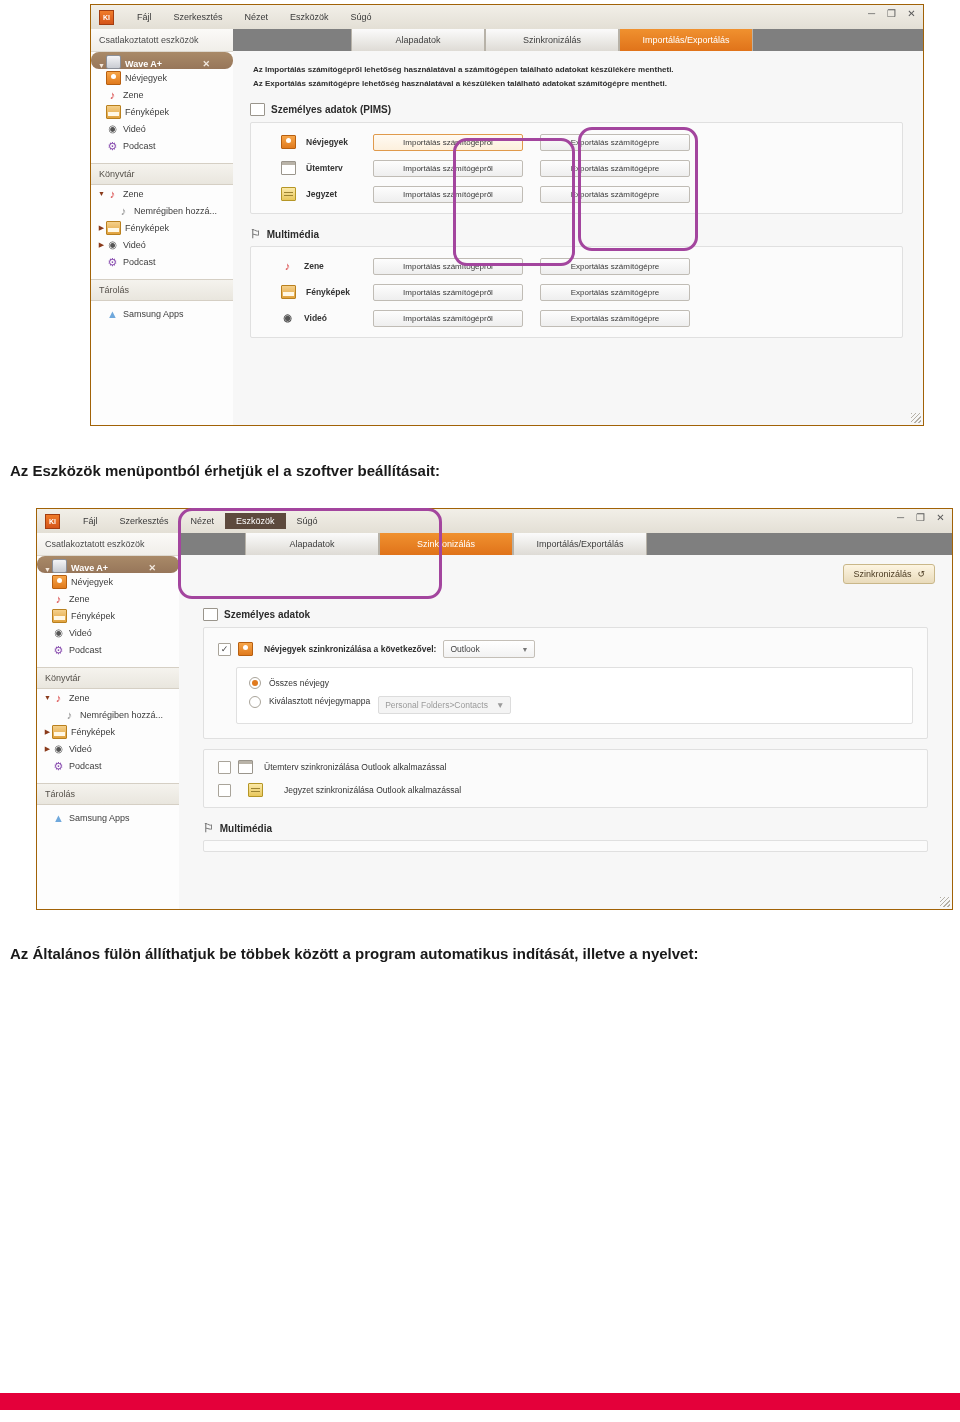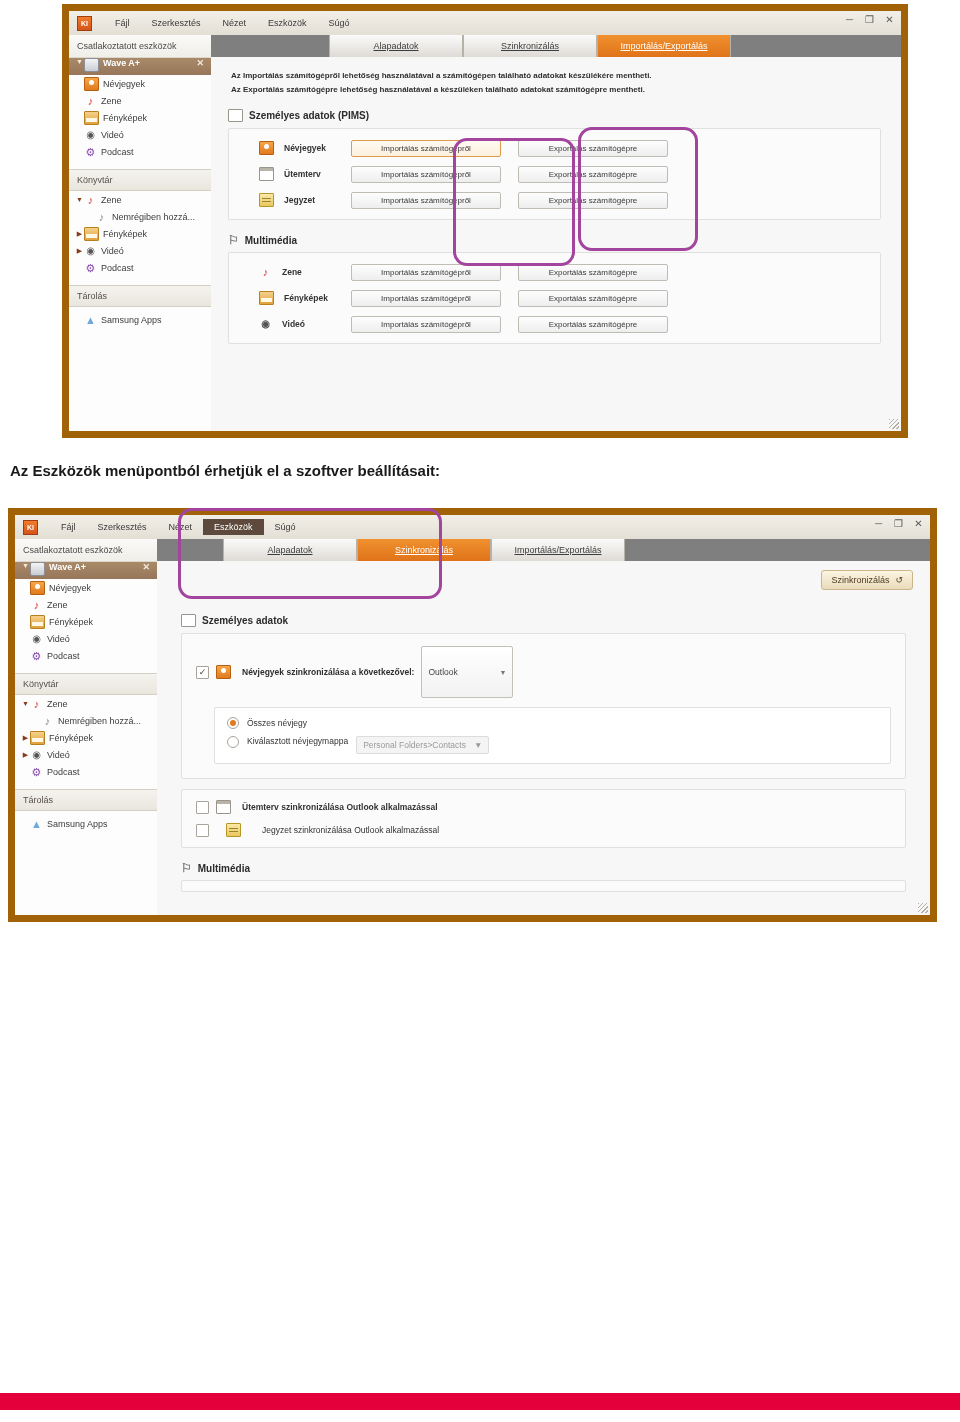--- a/index.html
+++ b/index.html
@@ -4,39 +4,39 @@
 <style>
   html,body{margin:0;padding:0;}
   body{
     width:960px;height:1422px;background:#ffffff;
     font-family:"Liberation Sans", sans-serif;
     position:relative;overflow:hidden;
   }
   .page{position:relative;width:960px;height:1422px;}
 
   
-  .win{position:absolute;background:#15803d;border:7px solid #a16207;box-shadow:0 0 0 1px #fff inset;}
+  .win{position:absolute;background:#15803d;border:1px solid #a16207;box-shadow:0 0 0 1px #fff inset;margin-left:28px;}
   .win-inner{position:absolute;inset:0;}
   .menubar{position:absolute;left:0;right:0;top:0;height:24px;background:linear-gradient(#f2efe8,#e3dfd5);
            display:flex;align-items:center;padding-left:8px;gap:0px;border-bottom:1px solid #cfc8bb;}
   .logo{width:13px;height:13px;background:linear-gradient(#f07c2a,#d4541a);border:1px solid #a33d10;
         color:#fff;font-size:7px;line-height:13px;text-align:center;font-weight:bold;margin-right:12px;}
   .menu-item{font-size:9px;color:#3a3a3a;padding:3px 11px;white-space:nowrap;}
   .menu-item.open{background:#5d4a3d;color:#fff;}
   .wbtns{position:absolute;right:6px;top:3px;display:flex;gap:9px;align-items:center;color:#5a5a5a;font-size:10px;}
   .wbtn{width:11px;height:11px;display:flex;align-items:center;justify-content:center;font-size:10px;line-height:1;}
 
   
   .sidebar{position:absolute;left:0;top:24px;bottom:0;width:142px;background:#fdfdfd;border-right:1px solid #c9c3b8;}
   .sb-head{height:22px;display:flex;align-items:center;padding-left:8px;font-size:9px;color:#4a4a4a;
            background:linear-gradient(#fbfaf8,#f0eee9);border-bottom:1px solid #ddd8cf;}
   .sb-section{height:20px;display:flex;align-items:center;padding-left:8px;font-size:9px;color:#55504a;
               background:linear-gradient(#f5f3ee,#e9e6de);border-top:1px solid #d5cfc4;border-bottom:1px solid #d5cfc4;}
-  .dev-row{height:17px;display:flex;align-items:flex-start;padding:0 4px 0 6px;background:linear-gradient(#a98a68,#97765a);
-           color:#fff;font-size:9px;font-weight:bold;}
+  .dev-row{height:17px;display:flex;align-items:flex-end;padding:0 20px 0 6px;background:linear-gradient(#a98a68,#97765a);
+           color:#fff;font-size:9px;font-weight:bold;border-radius:8px;}
   .dev-row .x{margin-left:auto;font-size:9px;color:#f2e9df;padding-right:3px;}
   .tree-row{height:17px;display:flex;align-items:center;font-size:9px;color:#3c3c3c;padding-left:6px;}
   .tw{width:9px;font-size:7px;color:#8a3a1a;text-align:center;flex:0 0 9px;}
   .ico{width:13px;height:12px;flex:0 0 13px;margin-right:4px;position:relative;}
   .lbl{white-space:nowrap;overflow:hidden;}
   .indent1{padding-left:15px;}
   .indent2{padding-left:26px;}
 
   
   .i-contact{background:linear-gradient(#f7a64a,#e07a1d);border:1px solid #b75f10;border-radius:1px;}
@@ -53,21 +53,21 @@
   .i-note{background:linear-gradient(#fbe9a8,#e8c75c);border:1px solid #b59626;border-radius:1px;}
   .i-note::after{content:"";position:absolute;left:2px;top:4px;right:2px;height:1px;background:#9c8331;box-shadow:0 3px 0 #9c8331;}
   .i-pims{width:13px;height:11px;background:#fff;border:1px solid #9a958c;border-radius:1px;}
   .i-head{color:#777;font-size:12px;line-height:12px;}
 
   
   .content{position:absolute;left:142px;right:0;top:24px;bottom:0;background:#7f7f7f;}
   .tabbar{position:absolute;left:0;right:0;top:0;height:22px;display:flex;align-items:stretch;
           background:#7f7f7f;border-bottom:2px solid #e87b22;}
   .tab{min-width:132px;display:flex;align-items:center;justify-content:center;font-size:9px;color:#3d3d3d;
-       background:linear-gradient(#fbfbfb,#dedbd5);border-left:1px solid #b7b2a8;border-right:1px solid #b7b2a8;text-decoration:underline;}
+       background:linear-gradient(#fbfbfb,#dedbd5);border-left:1px solid #b7b2a8;border-right:1px solid #b7b2a8;}
   .tab.active{background:linear-gradient(#f0912f,#e0731a);color:#fff;}
   .panel{position:absolute;left:0;right:0;top:22px;bottom:0;background:#f7f7f7;overflow:hidden;}
   .info-line{font-size:8px;color:#2e2e2e;font-weight:bold;margin:0 0 5px 0;}
   .sec-title{display:flex;align-items:center;gap:6px;font-size:10px;font-weight:bold;color:#2b2b2b;margin-bottom:6px;}
   .box{border:1px solid #e0e0e0;background:#fbfbfb;border-radius:2px;}
   .row{display:flex;align-items:center;height:26px;}
   .row-lbl{display:flex;align-items:center;gap:6px;width:92px;font-size:8.5px;font-weight:bold;color:#333;}
   .btn{font-size:8px;color:#3a3a3a;background:linear-gradient(#fdfdfd,#eeeeee);border:1px solid #c0bcb5;
        border-radius:2px;padding:3px 22px;min-width:104px;text-align:center;white-space:nowrap;}
   .btn.hl{border-color:#e09a4c;background:linear-gradient(#fffaf2,#fdf0dd);}
@@ -80,21 +80,21 @@
   .dd-item.sel{background:#fdf3b8;}
 
   
   .syncbtn{position:absolute;font-size:9px;color:#4b3b22;background:linear-gradient(#fdf5e2,#e9dbbb);
            border:1px solid #c9b789;border-radius:3px;padding:4px 9px;display:flex;align-items:center;gap:6px;}
   .chk{width:11px;height:11px;border:1px solid #a9a49a;background:#fff;border-radius:1px;
        display:flex;align-items:center;justify-content:center;font-size:9px;color:#444;line-height:1;}
   .radio{width:10px;height:10px;border:1px solid #a9a49a;background:#fff;border-radius:50%;position:relative;}
   .radio.on::after{content:"";position:absolute;left:2px;top:2px;width:6px;height:6px;border-radius:50%;background:#e07a1d;}
   .select{font-size:8.5px;color:#444;background:linear-gradient(#fff,#f2f2f2);border:1px solid #c4bfb7;
-          border-radius:2px;padding:20px 6px;display:flex;align-items:center;gap:16px;white-space:nowrap;text-align:center;}
+          border-radius:2px;padding:3px 6px;display:flex;align-items:center;gap:16px;white-space:nowrap;text-align:center;}
   .select .car{margin-left:auto;font-size:7px;color:#777;}
   .ghost-select{font-size:8.5px;color:#9a9a9a;background:#f4f4f4;border:1px solid #dcdcdc;border-radius:2px;
                 padding:3px 6px;display:flex;align-items:center;gap:8px;white-space:nowrap;}
   .footer-bar{position:absolute;left:0;right:0;height:17px;background:#e4003a;}
   .resize{position:absolute;right:2px;bottom:2px;width:10px;height:10px;
           background:repeating-linear-gradient(135deg,#b5b0a6 0 1px,transparent 1px 3px);}
 </style>
 </head>
 <body>
 
@@ -403,21 +403,21 @@
                     <span class="car">▼</span>
                   </span>
                 </div>
               </div>
             </div>
 
             <div class="box" style="margin-top:10px;padding:10px 14px;">
               <div style="display:flex;align-items:center;gap:7px;margin-bottom:9px;">
                 <span class="chk"></span>
                 <span class="ico i-cal"></span>
-                <span style="font-size:8.5px;color:#333;font-weight:bold;">Ütemterv szinkronizálása Outlook alkalmazással</span>
+                <span style="font-size:8.5px;color:#333;">Ütemterv szinkronizálása Outlook alkalmazással</span>
               </div>
               <div style="display:flex;align-items:center;gap:17px;">
                 <span class="chk"></span>
                 <span class="ico i-note"></span>
                 <span style="font-size:8.5px;color:#333;">Jegyzet szinkronizálása Outlook alkalmazással</span>
               </div>
             </div>
 
             <div class="sec-title" style="margin-top:14px;">
               <span class="i-head">⚐</span>
@@ -428,16 +428,17 @@
         </div>
       </div>
 
 
       <div class="resize"></div>
     </div>
   </div>
 
   <div class="annot" style="left:178px;top:508px;width:258px;height:85px;"></div>
 
+  <div class="caption" style="left:10px;top:945px;">Az Általános fülön állíthatjuk be többek között a program automatikus indítását, illetve a nyelvet:</div>
 
   <div class="footer-bar" style="top:1393px;"></div>
 
 </div>
 
 </body></html>

